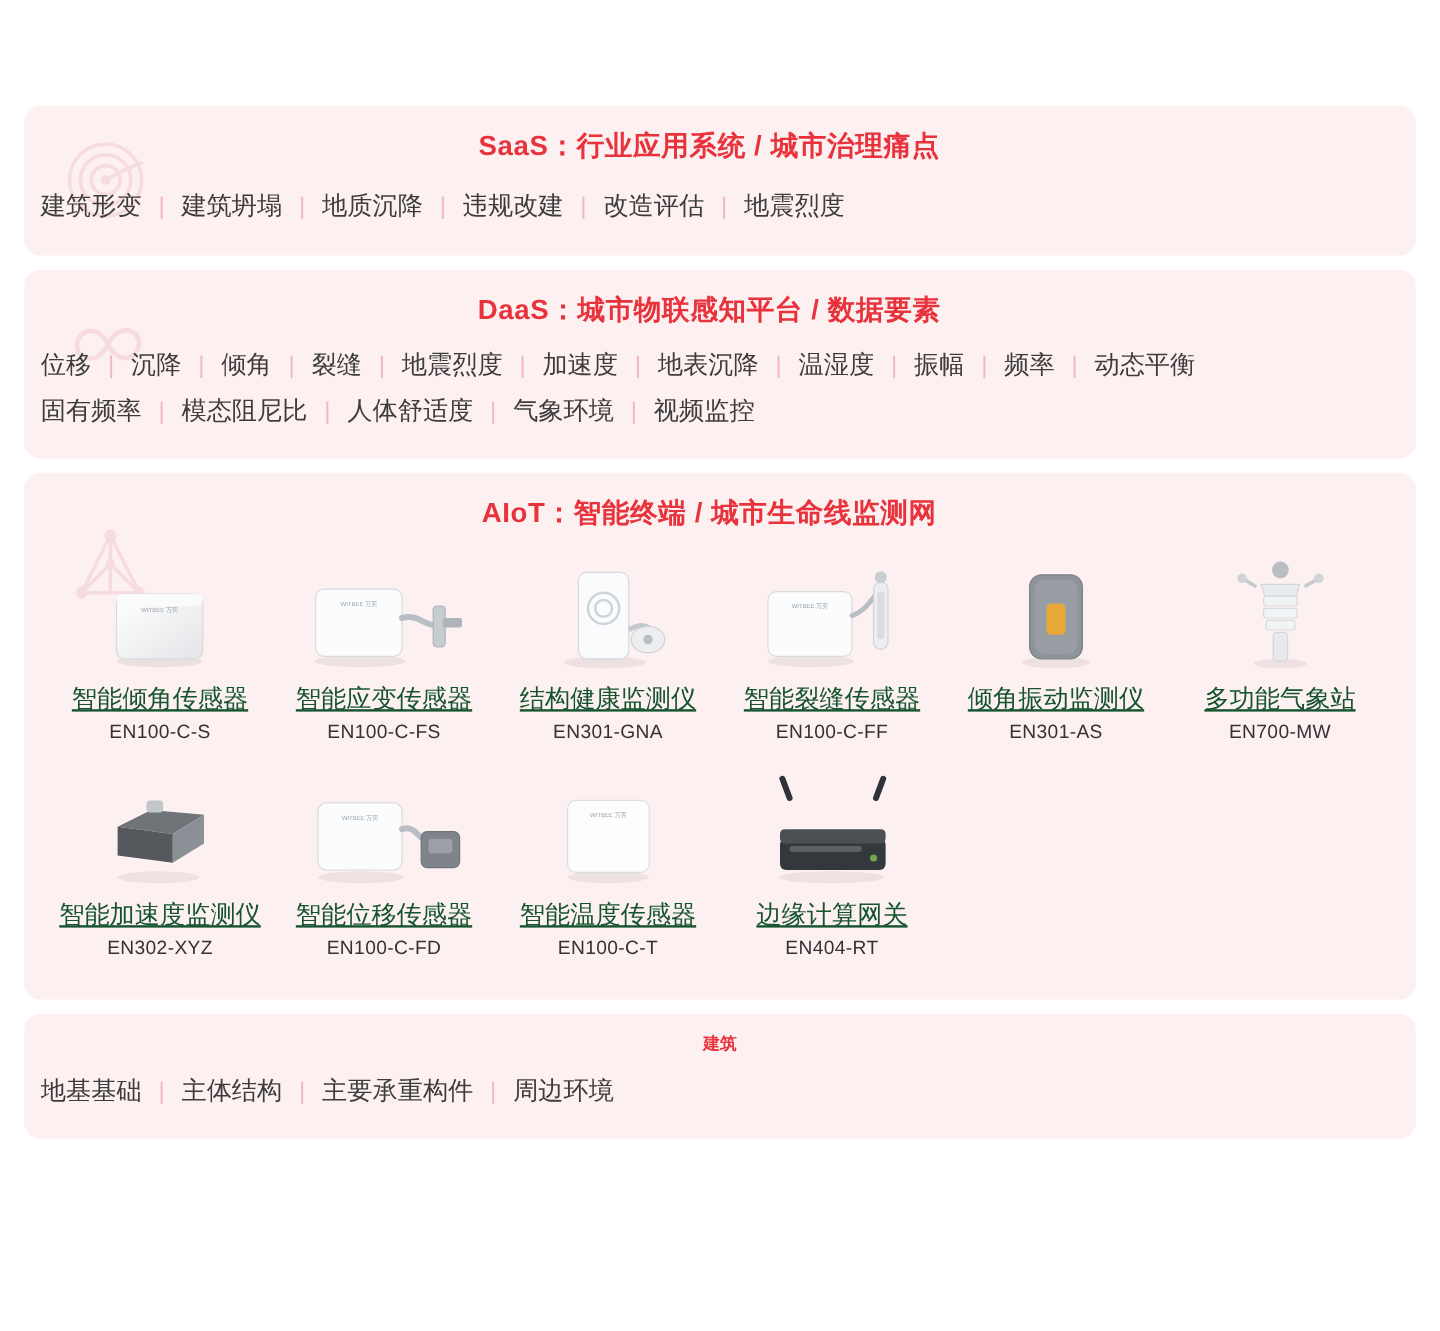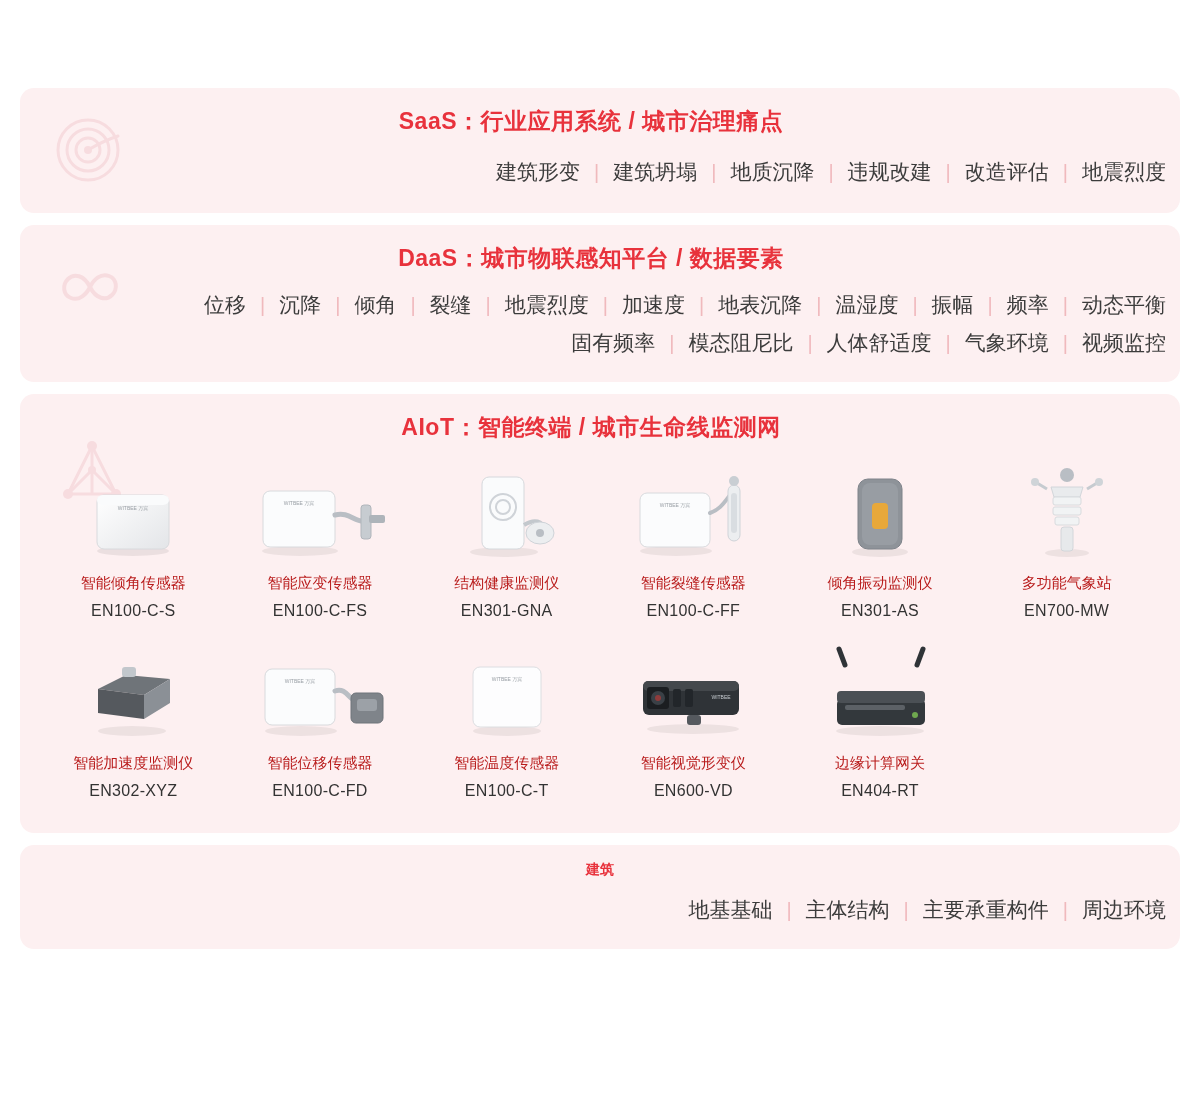--- a/index.html
+++ b/index.html
@@ -39,21 +39,21 @@
     padding: 18px 18px 6px 0;
     position: relative;
     z-index: 2;
   }
   .layer-title .tt-en {
     font-family: "Liberation Sans", sans-serif;
   }
 
   .pill-row {
     display: flex;
-    justify-content: flex-end;
+    justify-content: flex-start;
     align-items: center;
     flex-wrap: wrap;
     position: relative;
     z-index: 2;
   }
   .pill-row.one { padding: 12px 0 24px 0; }
   .pill-row.tight { padding: 8px 0 2px 0; }
   .pill-row.tight-last { padding: 2px 0 22px 0; }
 
   .tag {
@@ -96,24 +96,25 @@
     padding: 4px 2px 8px 2px;
   }
   .device .art {
     height: 96px;
     display: flex;
     align-items: flex-end;
     justify-content: center;
     margin-bottom: 10px;
   }
   .device .dname {
-    font-size: 15px;
-    color: #b91c1c;
+    font-size: 21px;
+    color: #14532d;
     line-height: 28px;
     white-space: nowrap;
+    text-decoration: underline;
   }
   .device .dmodel {
     font-size: 16px;
     color: #333333;
     line-height: 28px;
     letter-spacing: 0.3px;
   }
 
   .bottom-title {
     text-align: center;
@@ -363,38 +364,20 @@
           <svg width="120" height="96" viewBox="0 0 120 96">
             <ellipse cx="60" cy="88" rx="34" ry="5" fill="#00000010"></ellipse>
             <rect x="26" y="24" width="68" height="60" rx="7" fill="#fdfdfe" stroke="#dcdee1"></rect>
             <text x="60" y="38" font-size="5" fill="#9aa0a6" text-anchor="middle" font-family="Liberation Sans, sans-serif">WITBEE 万宾</text>
           </svg>
         </div>
         <div class="dname">智能温度传感器</div>
         <div class="dmodel">EN100-C-T</div>
       </div>
 
-      <div class="device">
-        <div class="art">
-          <svg width="160" height="96" viewBox="0 0 160 96">
-            <ellipse cx="80" cy="86" rx="46" ry="5" fill="#00000010"></ellipse>
-            <rect x="30" y="38" width="96" height="34" rx="6" fill="#2f3337"></rect>
-            <rect x="30" y="38" width="96" height="10" rx="5" fill="#44484c"></rect>
-            <rect x="34" y="44" width="22" height="22" rx="3" fill="#1b1e21"></rect>
-            <circle cx="45" cy="55" r="7" fill="#3a4046"></circle>
-            <circle cx="45" cy="55" r="3" fill="#8f3b3b"></circle>
-            <rect x="60" y="46" width="8" height="18" rx="2" fill="#22262a"></rect>
-            <rect x="72" y="46" width="8" height="18" rx="2" fill="#22262a"></rect>
-            <text x="108" y="56" font-size="5" fill="#c7ccd1" text-anchor="middle" font-family="Liberation Sans, sans-serif">WITBEE</text>
-            <rect x="74" y="72" width="14" height="10" rx="3" fill="#55595e"></rect>
-          </svg>
-        </div>
-        <div class="dname">智能视觉形变仪</div>
-        <div class="dmodel">EN600-VD</div>
-      </div>
 
 
       <div class="device">
         <div class="art">
           <svg width="150" height="96" viewBox="0 0 150 96">
             <ellipse cx="75" cy="88" rx="44" ry="5" fill="#00000010"></ellipse>
             <path d="M40 22 l-6 -16" stroke="#2f3337" stroke-width="5" stroke-linecap="round"></path>
             <path d="M112 22 l6 -16" stroke="#2f3337" stroke-width="5" stroke-linecap="round"></path>
             <rect x="32" y="56" width="88" height="26" rx="5" fill="#33383c"></rect>
             <rect x="32" y="48" width="88" height="12" rx="4" fill="#4b5055"></rect>

